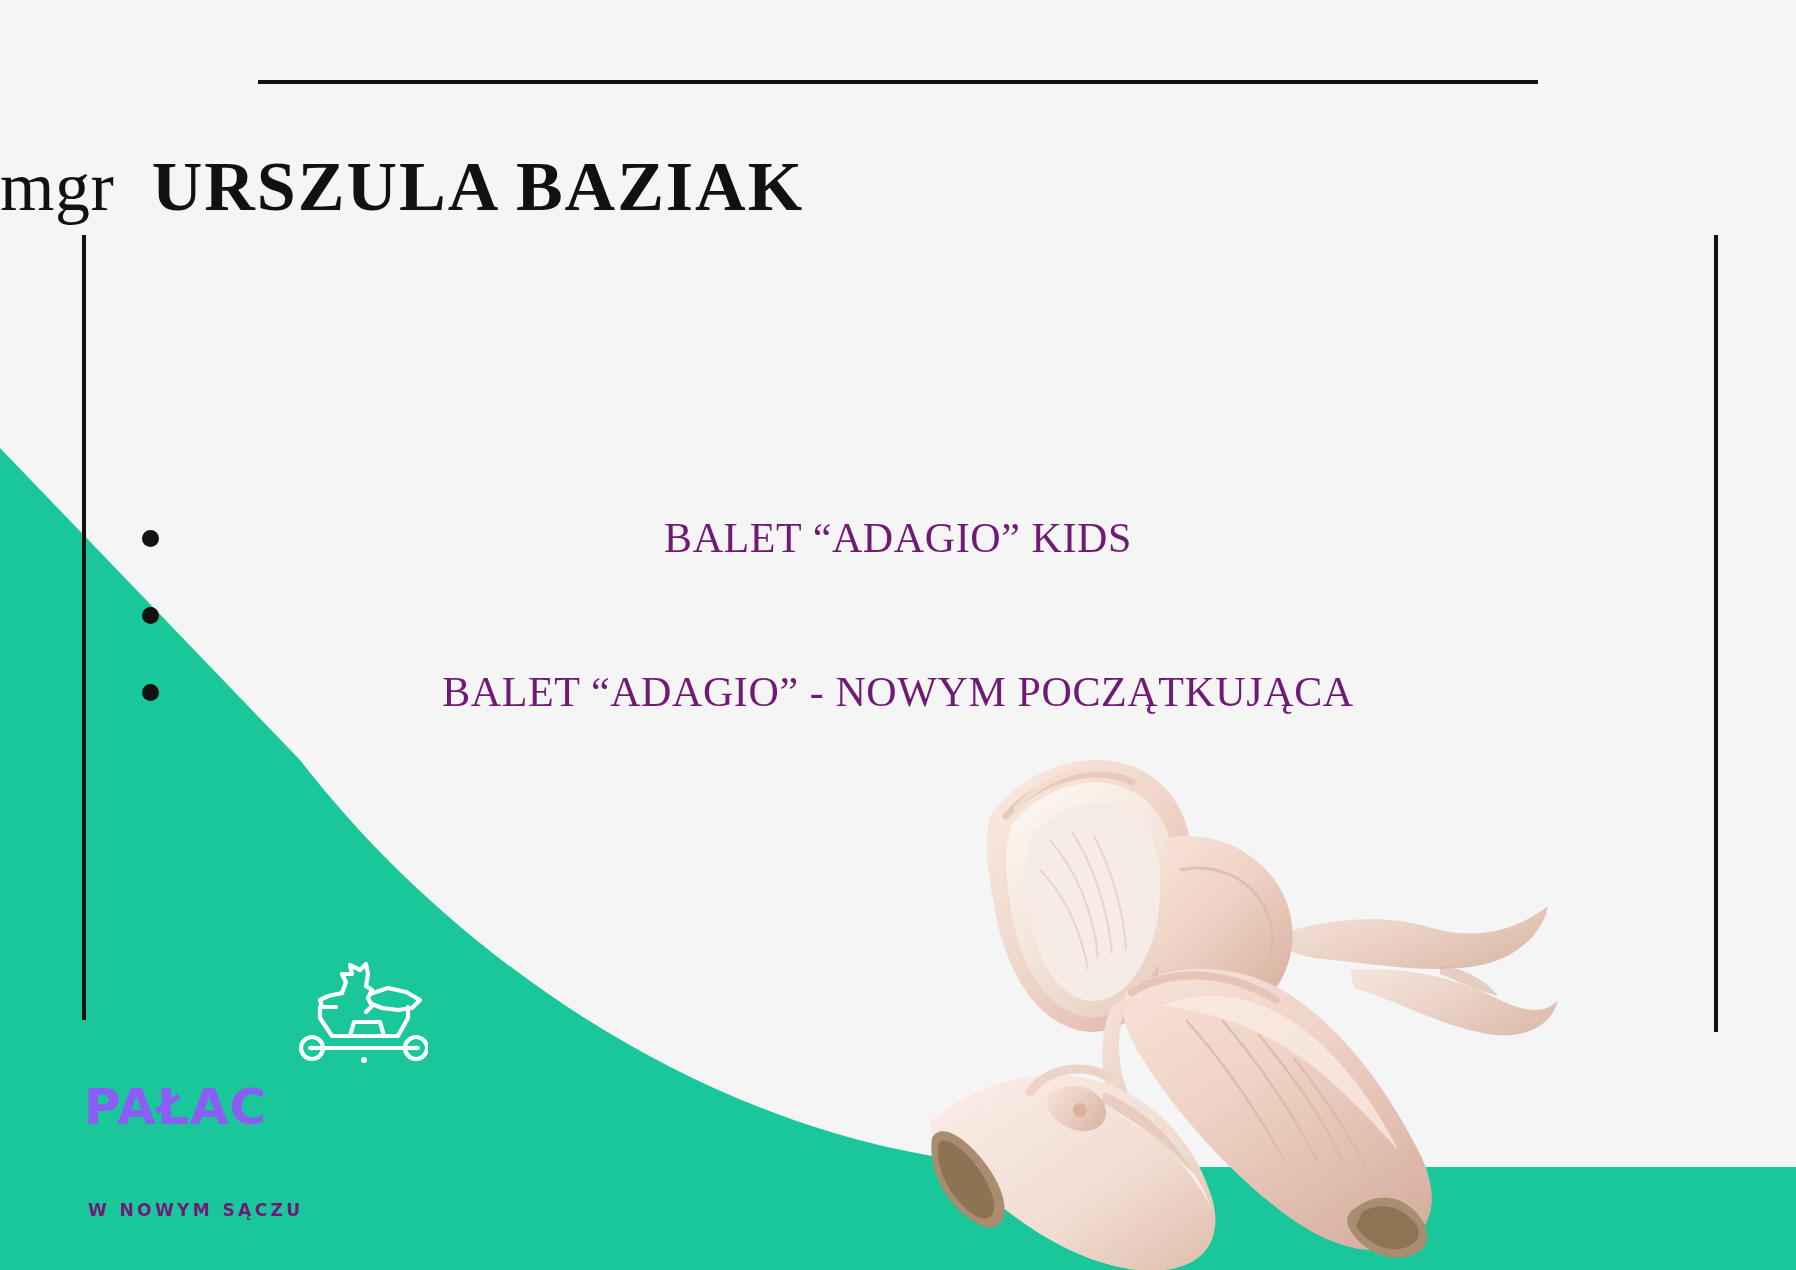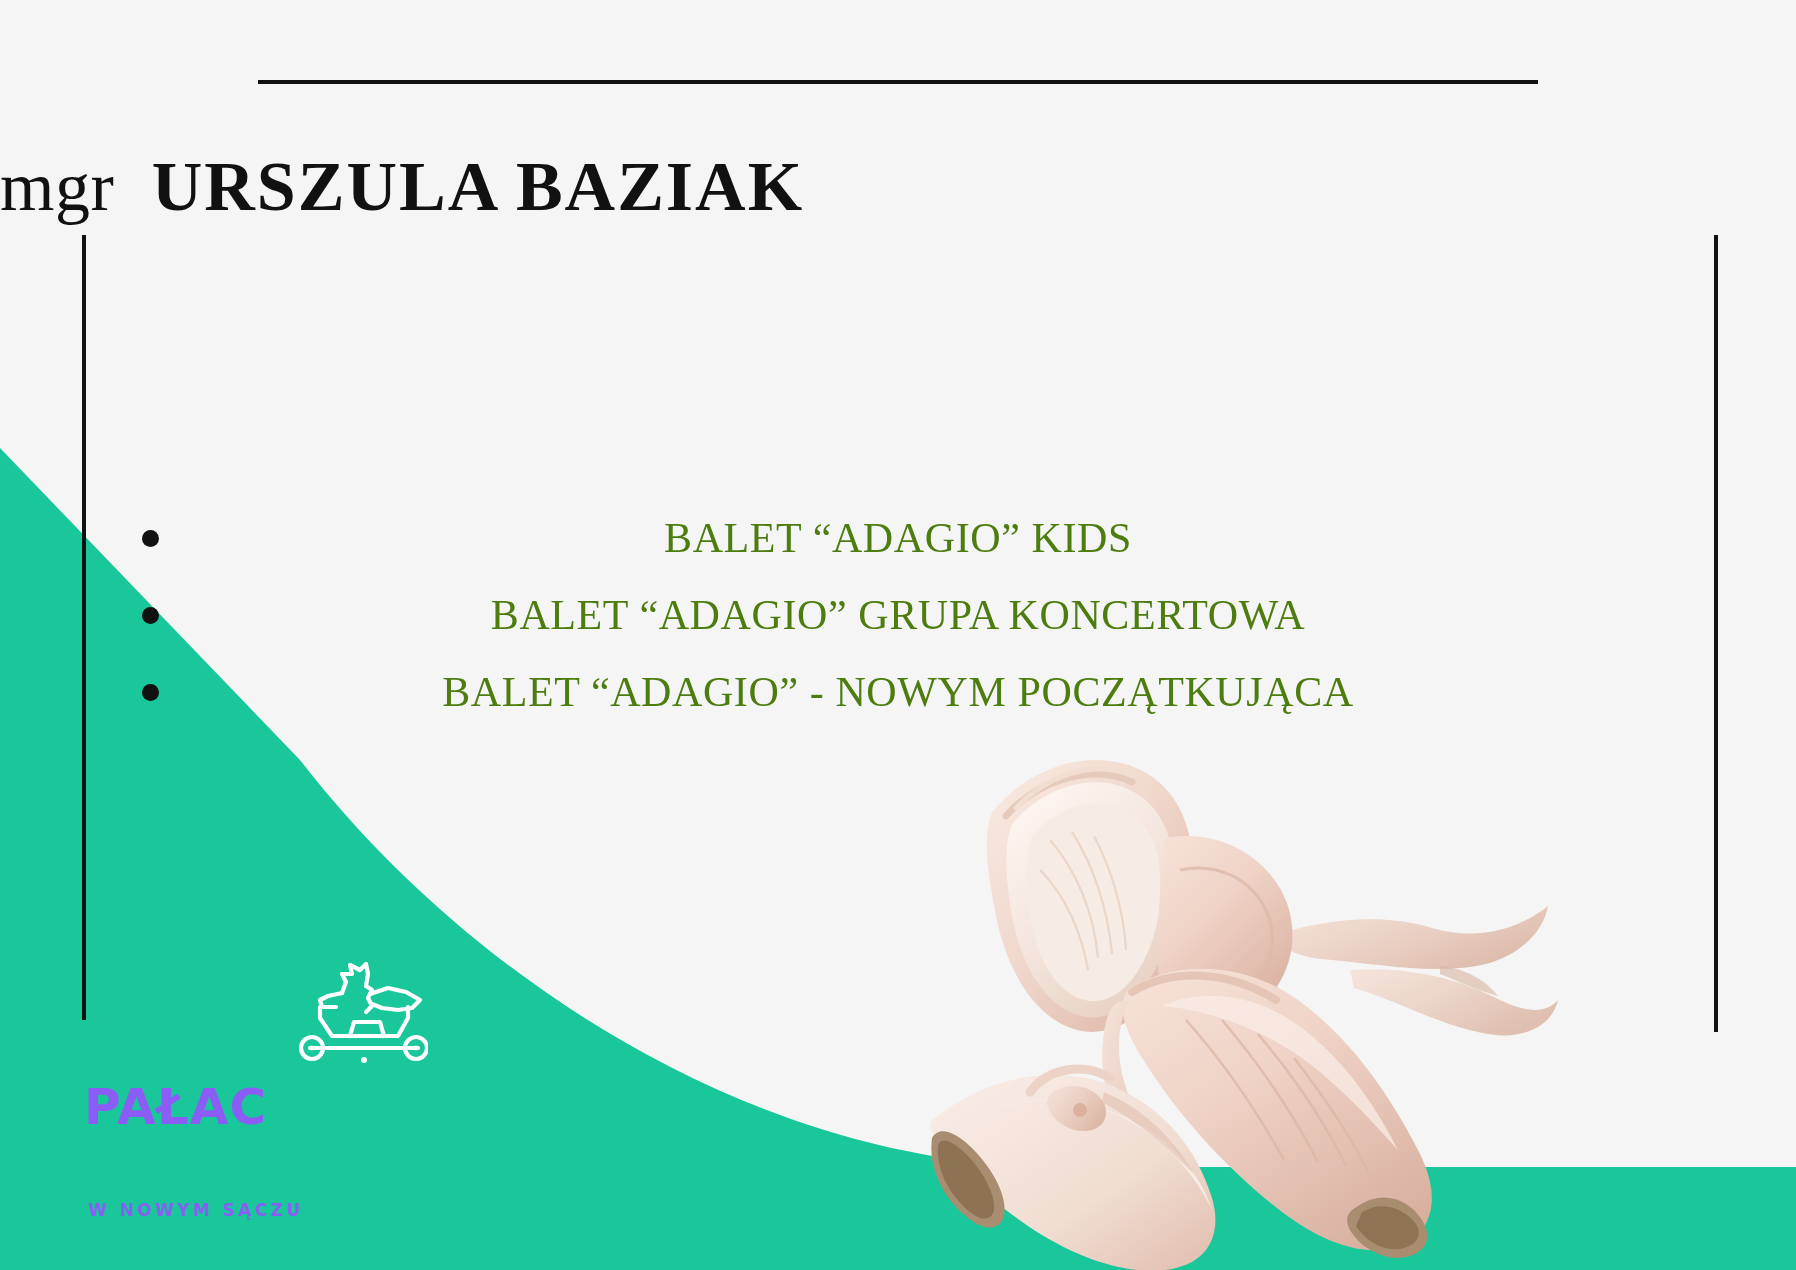--- a/index.html
+++ b/index.html
@@ -93,21 +93,21 @@
     width: 1796px;
     margin: 0;
     padding: 0;
     list-style: none;
   }
   .bullet-list li {
     position: relative;
     text-align: center;
     font-size: 42px;
     letter-spacing: 0.6px;
-    color: #4d7c0f;
+    color: #701a75;
     height: 77px;
     line-height: 77px;
   }
   .bullet-dot {
     position: absolute;
     left: 142px;
     top: 30px;
     width: 17px;
     height: 17px;
     border-radius: 50%;
@@ -138,21 +138,21 @@
     font-weight: 700;
     letter-spacing: 1px;
     line-height: 1.0;
   }
   .logo-line1 { font-size: 50px; }
   .logo-line2 { font-size: 50px; margin-top: 7px; }
   .logo-sub {
     position: absolute;
     left: 4px;
     top: 240px;
-    color: #8b5cf6;
+    color: #701a75;
     font-family: "DejaVu Sans", sans-serif;
     font-weight: 700;
     font-size: 17px;
     letter-spacing: 3.4px;
   }
 
   
   .shoes {
     position: absolute;
     left: 880px;
@@ -178,21 +178,20 @@
   <div class="headline"><span class="prefix">mgr </span><span class="name"> URSZULA BAZIAK</span></div>
 
 
   <ul class="bullet-list">
     <li>
       <span class="bullet-dot"></span>
       <span>BALET “ADAGIO” KIDS</span>
     </li>
     <li>
       <span class="bullet-dot"></span>
-      <span>BALET “ADAGIO” GRUPA KONCERTOWA</span>
     </li>
     <li>
       <span class="bullet-dot"></span>
       <span>BALET “ADAGIO” - NOWYM POCZĄTKUJĄCA</span>
     </li>
   </ul>
 
   <div class="logo">
     <svg class="logo-mark" viewBox="0 0 148 128">
       <g fill="none" stroke="#ffffff" stroke-width="4.2" stroke-linecap="round" stroke-linejoin="round">

